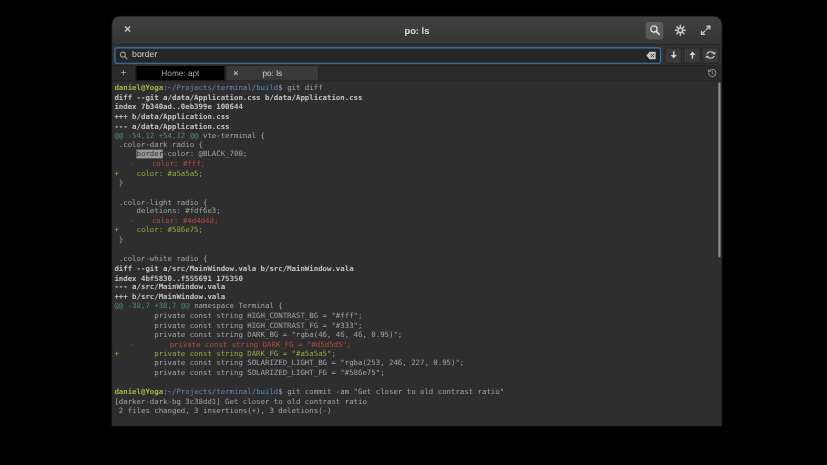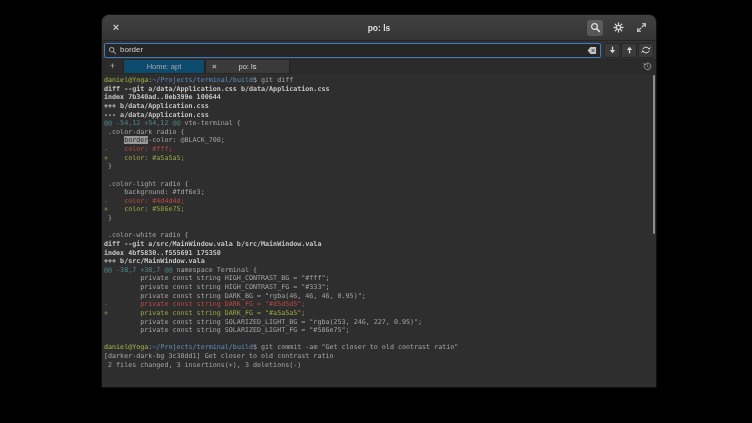--- a/index.html
+++ b/index.html
@@ -32,39 +32,39 @@
     display:flex;align-items:center;justify-content:center;}
   .nav-btn:first-child{border-radius:2px 0 0 2px;}
   .nav-btn:last-child{border-radius:0 2px 2px 0;}
 
   
   .tabbar{height:14px;flex:0 0 14px;background:#2b2b2b;border-bottom:1px solid #262626;
     display:flex;align-items:stretch;}
   .newtab-btn{width:21px;display:flex;align-items:center;justify-content:center;
     color:#b5b5b5;font-size:9px;line-height:1;}
   .tab{width:82px;display:flex;align-items:center;justify-content:center;position:relative;
-    font-size:7.5px;color:#a8a8a8;background:#0c4a6e;
+    font-size:7.5px;color:#a8a8a8;background:#000000;
     border-left:1px solid #242424;border-right:1px solid #242424;}
   .tab.active{width:85px;background:#3a3a3a;color:#d6d6d6;}
   .tab-close{position:absolute;left:6px;top:0;bottom:0;display:flex;align-items:center;
     color:#bdbdbd;font-size:8px;font-weight:bold;}
   .tab-spacer{flex:1;}
   .history-btn{width:18px;display:flex;align-items:center;justify-content:center;}
 
   
   .terminal{flex:1;position:relative;background:#2e2e2e;overflow:hidden;
     padding:2px 0 0 2px;
     font-family:"DejaVu Sans Mono",monospace;font-size:6.7px;line-height:8.63px;color:#a5a5a5;}
   .term-line{height:8.63px;white-space:pre;}
   .seg-fg{color:#a5a5a5;}
   .seg-bold{color:#c6c6c6;font-weight:bold;}
   .seg-teal{color:#4a8b8b;}
-  .seg-red{color:#bc4a42;}
+  .seg-red{color:#bc4a42;margin-left:14px;}
   .seg-green{color:#9aa83f;}
-  .seg-user{color:#a8b546;font-weight:normal;}
+  .seg-user{color:#a8b546;font-weight:bold;}
   .seg-path{color:#5a8fbe;font-weight:normal;}
   .seg-hl{background:#989898;color:#2e2e2e;}
   .scrollbar{position:absolute;top:0;right:0;width:5px;height:100%;}
   .scroll-thumb{position:absolute;top:1px;right:1px;width:2px;height:159px;background:#8d8d8d;border-radius:1px;}
 
   svg{display:block;}
 </style>
 </head>
 <body>
 
@@ -186,28 +186,29 @@
         <div class="term-line"><span class="seg-bold">+++ b/data/Application.css</span></div>
         <div class="term-line"><span class="seg-bold">--- a/data/Application.css</span></div>
         <div class="term-line"><span class="seg-teal">@@ -54,12 +54,12 @@</span><span class="seg-fg"> vte-terminal {</span></div>
         <div class="term-line"><span class="seg-fg"> .color-dark radio {</span></div>
         <div class="term-line"><span class="seg-fg">     </span><span class="seg-hl">border</span><span class="seg-fg">-color: @BLACK_700;</span></div>
         <div class="term-line"><span class="seg-red">-    color: #fff;</span></div>
         <div class="term-line"><span class="seg-green">+    color: #a5a5a5;</span></div>
         <div class="term-line"><span class="seg-fg"> }</span></div>
         <div class="term-line"> </div>
         <div class="term-line"><span class="seg-fg"> .color-light radio {</span></div>
-        <div class="term-line"><span class="seg-fg">     background: #fdf6e3;</span></div>
+        <div class="term-line"><span class="seg-fg">     deletions: #fdf6e3;</span></div>
         <div class="term-line"><span class="seg-red">-    color: #4d4d4d;</span></div>
         <div class="term-line"><span class="seg-green">+    color: #586e75;</span></div>
         <div class="term-line"><span class="seg-fg"> }</span></div>
         <div class="term-line"> </div>
         <div class="term-line"><span class="seg-fg"> .color-white radio {</span></div>
         <div class="term-line"><span class="seg-bold">diff --git a/src/MainWindow.vala b/src/MainWindow.vala</span></div>
         <div class="term-line"><span class="seg-bold">index 4bf5830..f555691 175350</span></div>
+        <div class="term-line"><span class="seg-bold">--- a/src/MainWindow.vala</span></div>
         <div class="term-line"><span class="seg-bold">+++ b/src/MainWindow.vala</span></div>
         <div class="term-line"><span class="seg-teal">@@ -38,7 +38,7 @@</span><span class="seg-fg"> namespace Terminal {</span></div>
         <div class="term-line"><span class="seg-fg">         private const string HIGH_CONTRAST_BG = "#fff";</span></div>
         <div class="term-line"><span class="seg-fg">         private const string HIGH_CONTRAST_FG = "#333";</span></div>
         <div class="term-line"><span class="seg-fg">         private const string DARK_BG = "rgba(46, 46, 46, 0.95)";</span></div>
         <div class="term-line"><span class="seg-red">-        private const string DARK_FG = "#d5d5d5";</span></div>
         <div class="term-line"><span class="seg-green">+        private const string DARK_FG = "#a5a5a5";</span></div>
         <div class="term-line"><span class="seg-fg">         private const string SOLARIZED_LIGHT_BG = "rgba(253, 246, 227, 0.95)";</span></div>
         <div class="term-line"><span class="seg-fg">         private const string SOLARIZED_LIGHT_FG = "#586e75";</span></div>
         <div class="term-line"> </div>

